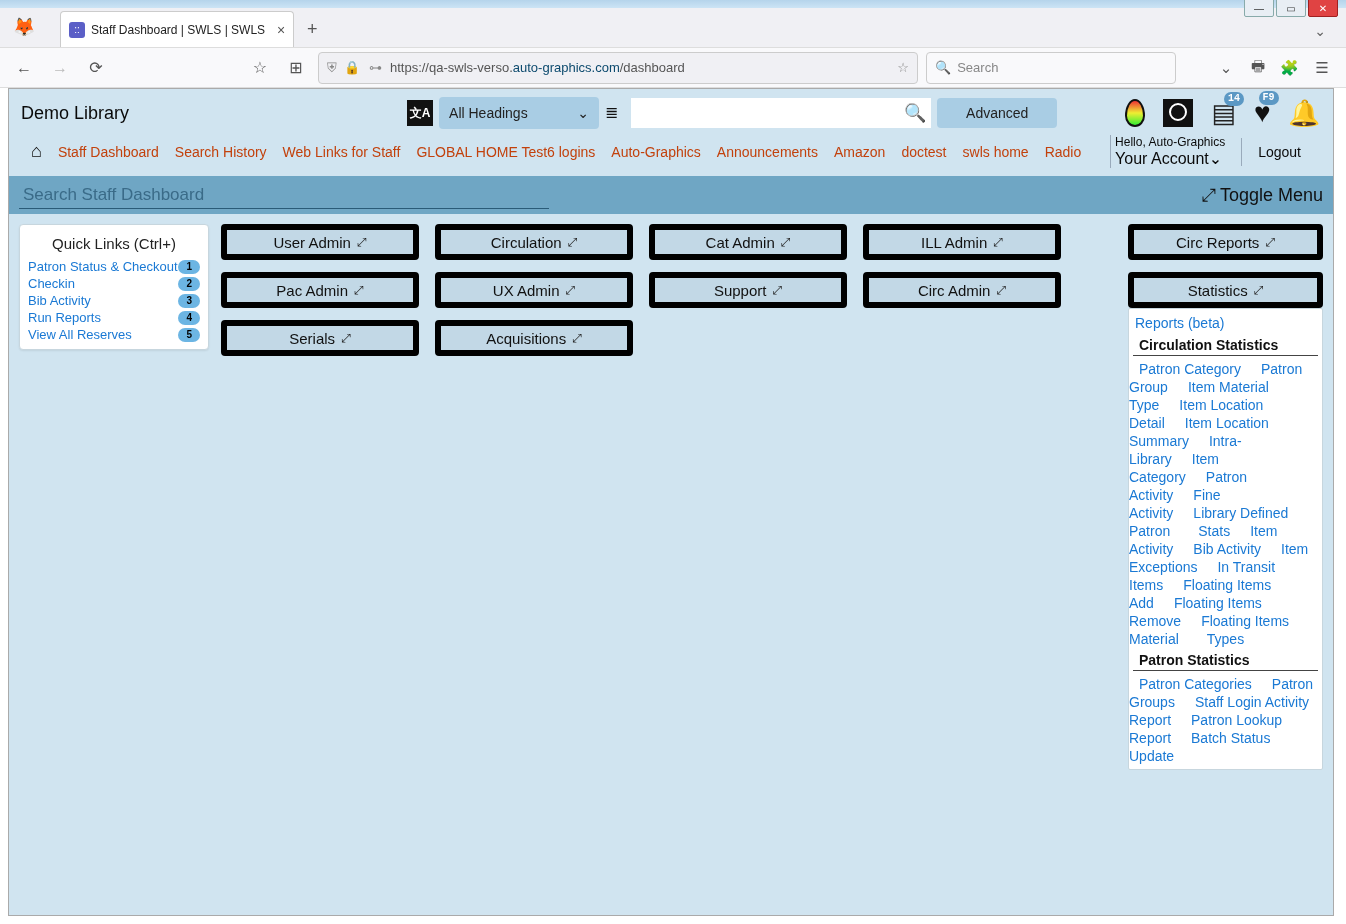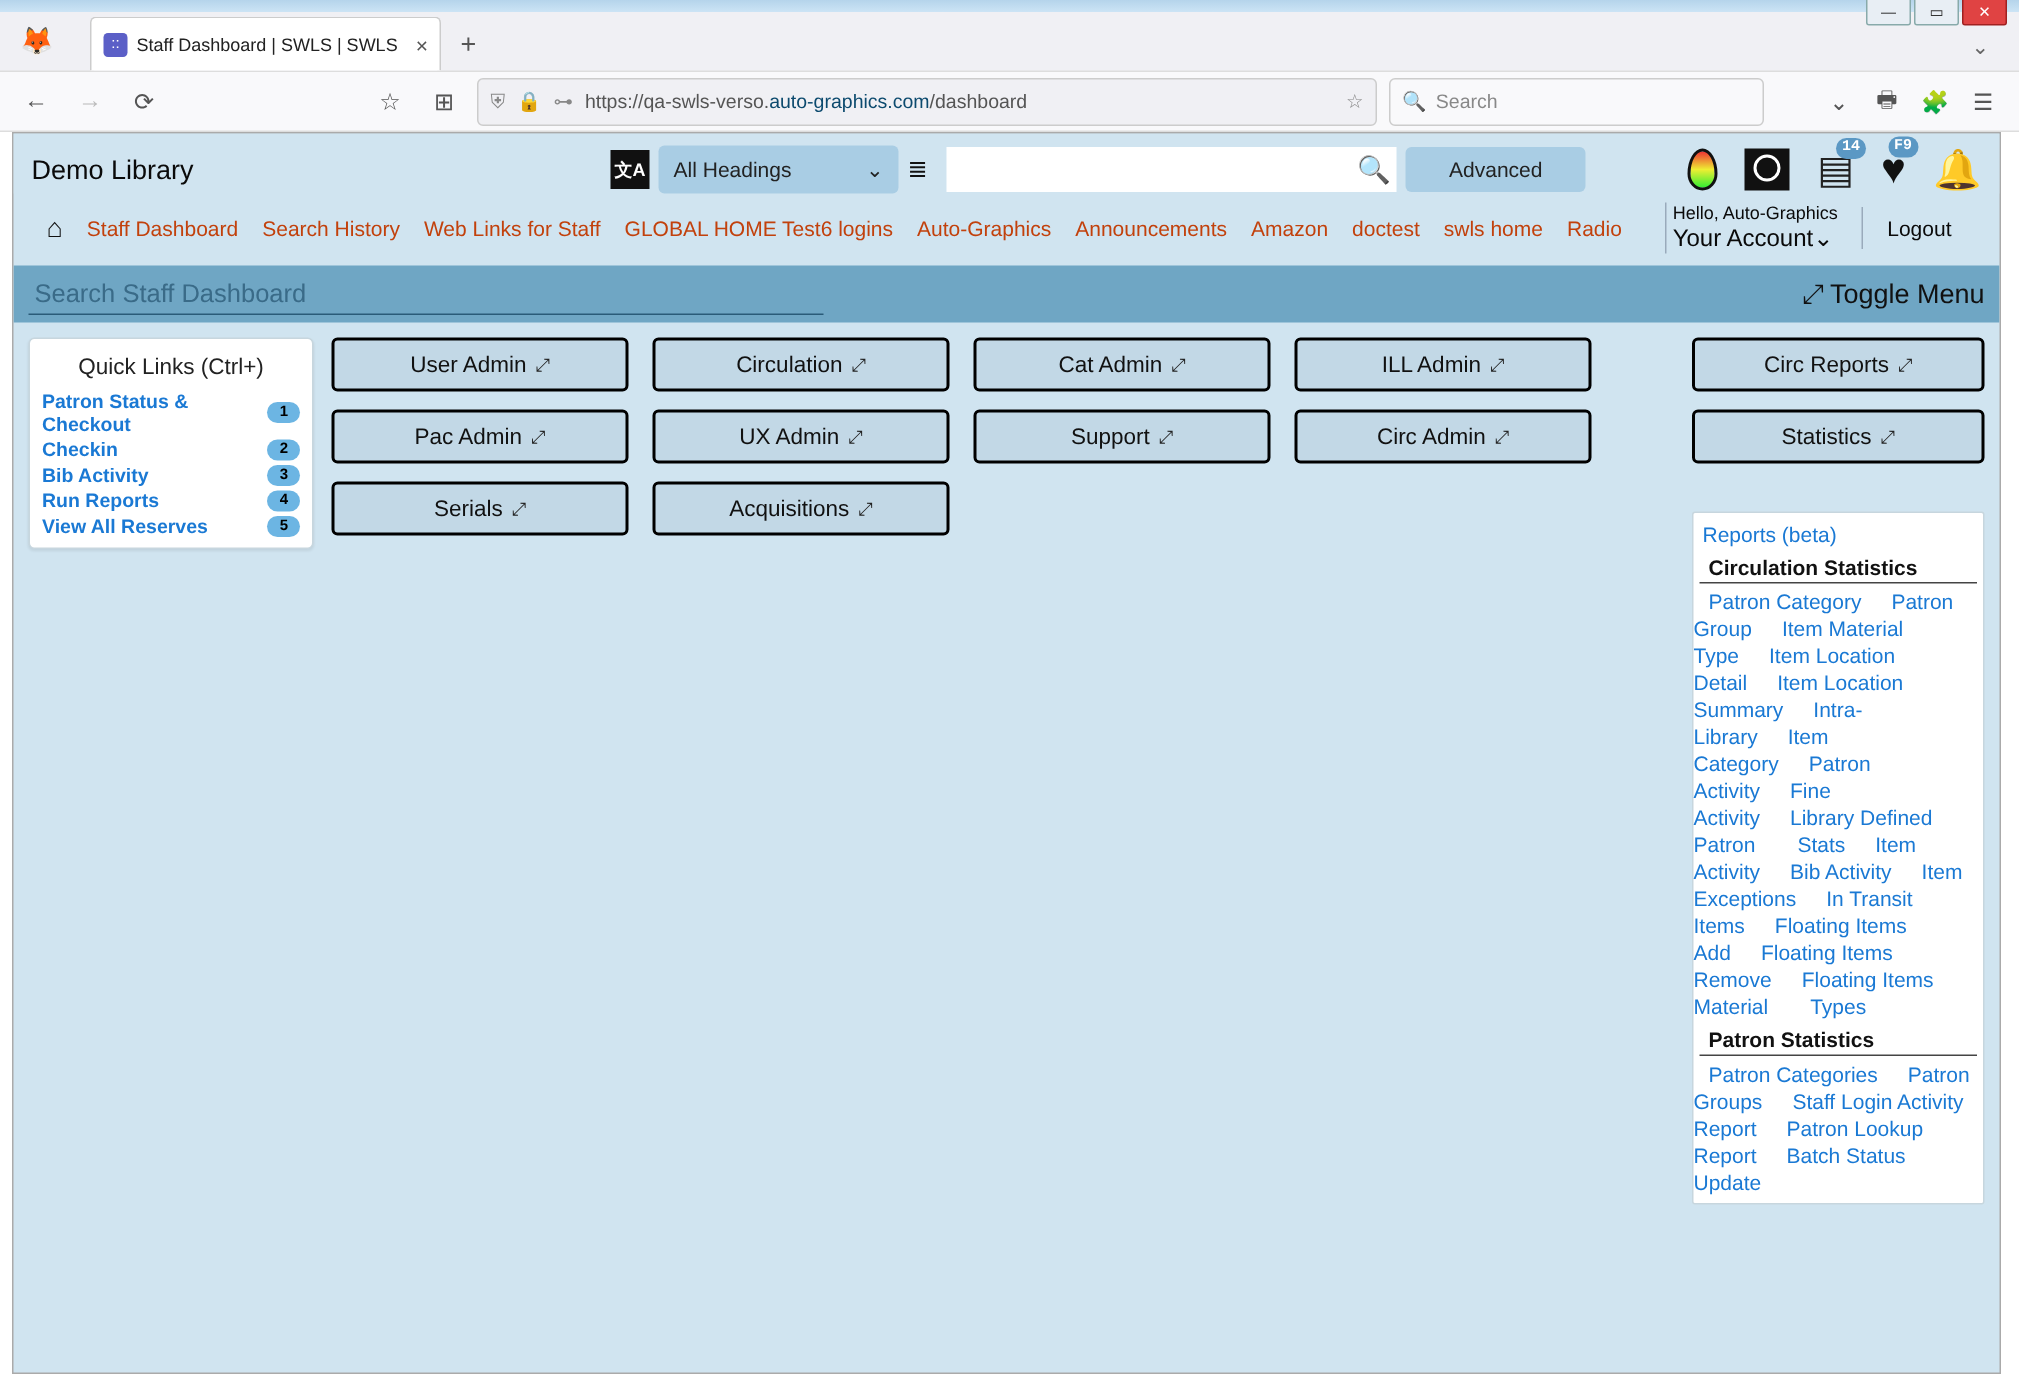--- a/index.html
+++ b/index.html
@@ -68,30 +68,30 @@
 .dash-bar { background:#6fa6c4; height:38px; display:flex; align-items:center; padding:0 10px; justify-content:space-between;}
 .dash-search { width:530px; height:28px; border:none; border-bottom:1px solid #2a5b78; background:transparent; font-size:17px; color:#2a5b78; padding:0 4px;}
 .dash-search::placeholder { color:#3a6b88;}
 .toggle-menu { font-size:18px; color:#111; cursor:pointer; display:flex; align-items:center; gap:4px;}
 
 
 .dash-body { display:flex; align-items:flex-start; padding:10px; gap:12px;}
 .quicklinks { width:190px; background:#fff; border:1px solid #c7d6de; border-radius:4px; box-shadow:0 1px 2px rgba(0,0,0,0.08); padding:6px 0;}
 .quicklinks-title { text-align:center; font-size:15px; color:#222; padding:4px 0 6px;}
 .ql-item { display:flex; justify-content:space-between; align-items:center; padding:1px 8px; font-size:13px;}
-.ql-item a { color:#1a79d4; text-decoration:none;font-weight:bold;}
+.ql-item a { color:#1a79d4; text-decoration:none;}
 .ql-badge { background:#6cb5e3; color:#000; font-size:10px; font-weight:bold; border-radius:10px; padding:0 8px; line-height:14px;}
 
 .tiles { flex:1; display:grid; grid-template-columns: repeat(4, 198px); gap:12px 16px; align-content:start;}
-.tile { height:36px; background:#c2d8e6; border:2px solid #000000; border-radius:4px; display:flex; align-items:center; justify-content:center; gap:6px; font-size:15px; color:#111; cursor:pointer; position:relative;}
+.tile { height:36px; background:#c2d8e6; border:6px solid #000000; border-radius:4px; display:flex; align-items:center; justify-content:center; gap:6px; font-size:15px; color:#111; cursor:pointer; position:relative;}
 .tile .expand { font-size:12px; color:#222;}
 
 .rightcol { width:195px; display:flex; flex-direction:column; gap:12px;}
 .rightcol .tile { width:100%;}
-.stats-panel { background:#fff; border:1px solid #c7d6de; border-radius:2px; padding:4px 0;margin-top:32px;}
+.stats-panel { background:#fff; border:1px solid #c7d6de; border-radius:2px; padding:4px 0;}
 .stats-panel .sp-link { display:block; padding:2px 6px; font-size:14px; color:#1a79d4; text-decoration:none;}
 .stats-panel .sp-header { padding:4px 6px 2px; font-size:14px; font-weight:bold; color:#111; border-bottom:1px solid #444; margin:0 4px 4px;}
 .stats-panel .sp-sub { padding:2px 10px; font-size:14px; color:#1a79d4;}
 .stats-panel .sp-sub.indent { padding-left: 18px;}
 
 
 .expand-glyph::before { content:"⤢"; font-size:12px; transform: rotate(0deg); display:inline-block;}
 
 
 .content-scroll::-webkit-scrollbar { width:16px;}

